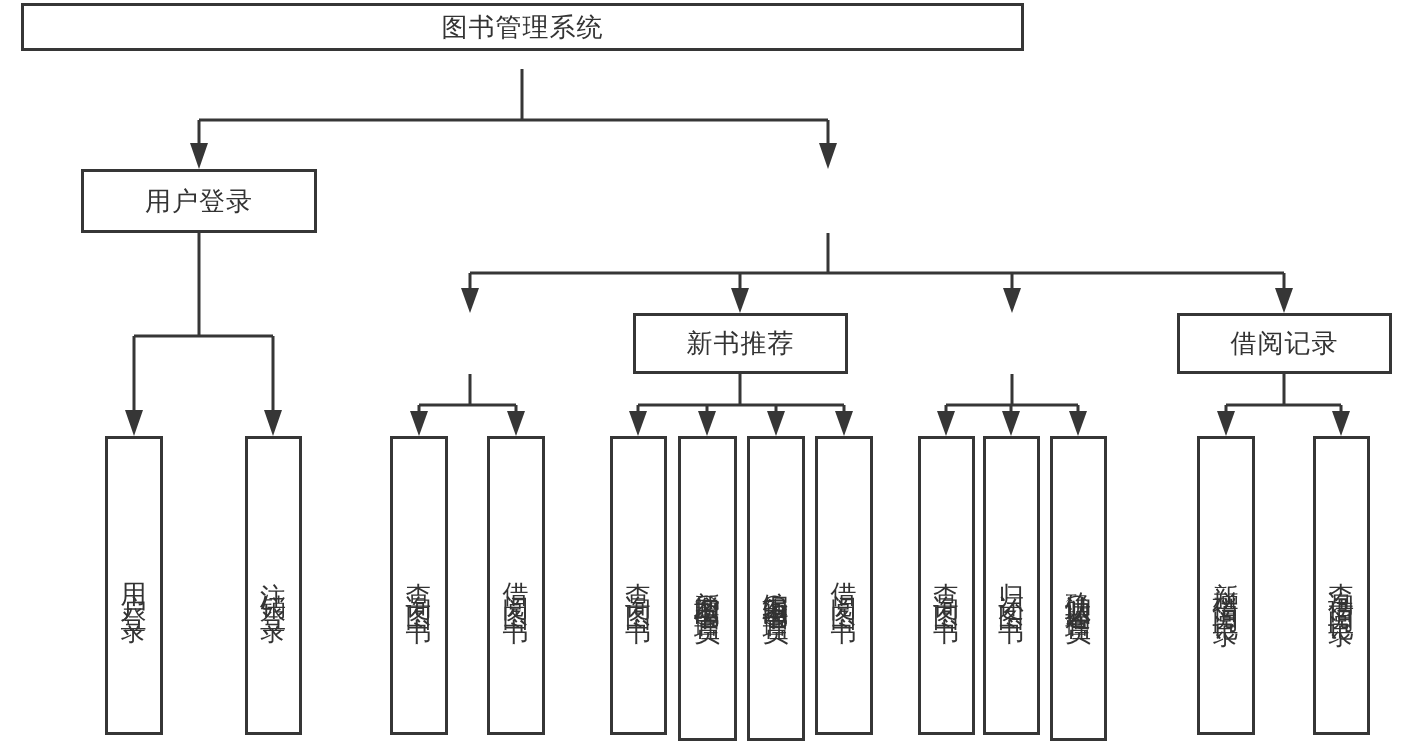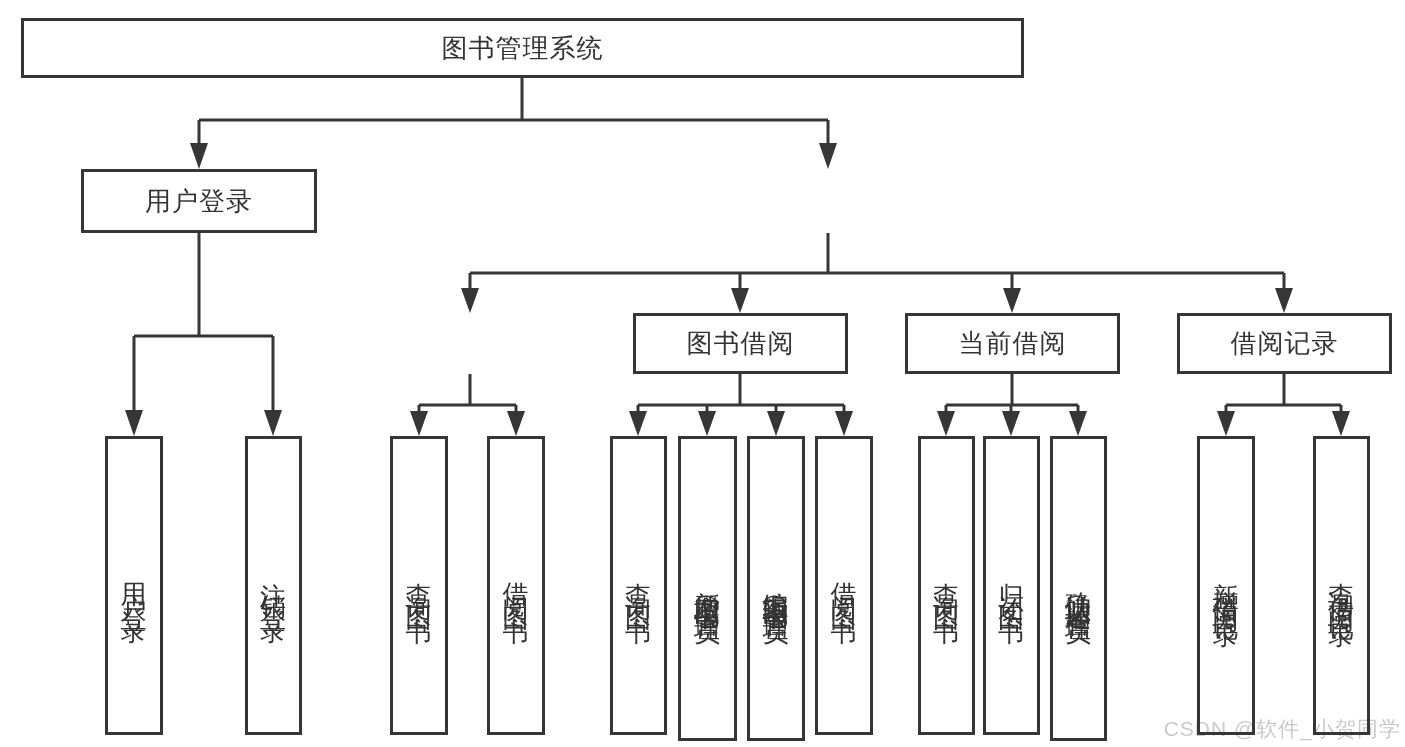--- a/index.html
+++ b/index.html
@@ -55,33 +55,30 @@
       <polygon points="767,411 785,411 776,436"></polygon>
       <polygon points="835,411 853,411 844,436"></polygon>
       <polygon points="937,411 955,411 946,436"></polygon>
       <polygon points="1002,411 1020,411 1011,436"></polygon>
       <polygon points="1069,411 1087,411 1078,436"></polygon>
       <polygon points="1217,411 1235,411 1226,436"></polygon>
       <polygon points="1332,411 1350,411 1341,436"></polygon>
     </g>
   </svg>
 
-  <div class="node" style="left:21px;top:18px;width:1003px;height:60px">
+  <div class="node" style="left:21px;top:3px;width:1003px;height:48px">
     <span>图书管理系统</span>
   </div>
 
   <div class="node" style="left:81px;top:169px;width:236px;height:64px">
     <span>用户登录</span>
   </div>
 
   <div class="node" style="left:633px;top:313px;width:215px;height:61px">
-    <span>图书借阅</span>
-  </div>
-  <div class="node" style="left:905px;top:313px;width:215px;height:61px">
-    <span>当前借阅</span>
+    <span>新书推荐</span>
   </div>
   <div class="node" style="left:1177px;top:313px;width:215px;height:61px">
     <span>借阅记录</span>
   </div>
 
   <div class="node leaf" style="left:105px;top:436px;width:58px;height:299px">
     <span>用户登录</span>
   </div>
   <div class="node leaf" style="left:245px;top:436px;width:57px;height:299px">
     <span>注销登录</span>
@@ -117,15 +114,14 @@
     <span>确认归还（管理员）</span>
   </div>
 
   <div class="node leaf med" style="left:1197px;top:436px;width:58px;height:299px">
     <span>新增借阅记录</span>
   </div>
   <div class="node leaf med" style="left:1313px;top:436px;width:57px;height:299px">
     <span>查询借阅记录</span>
   </div>
 
-  <div id="watermark">CSDN @软件_小贺同学</div>
 
 </div>
 
 </body></html>

